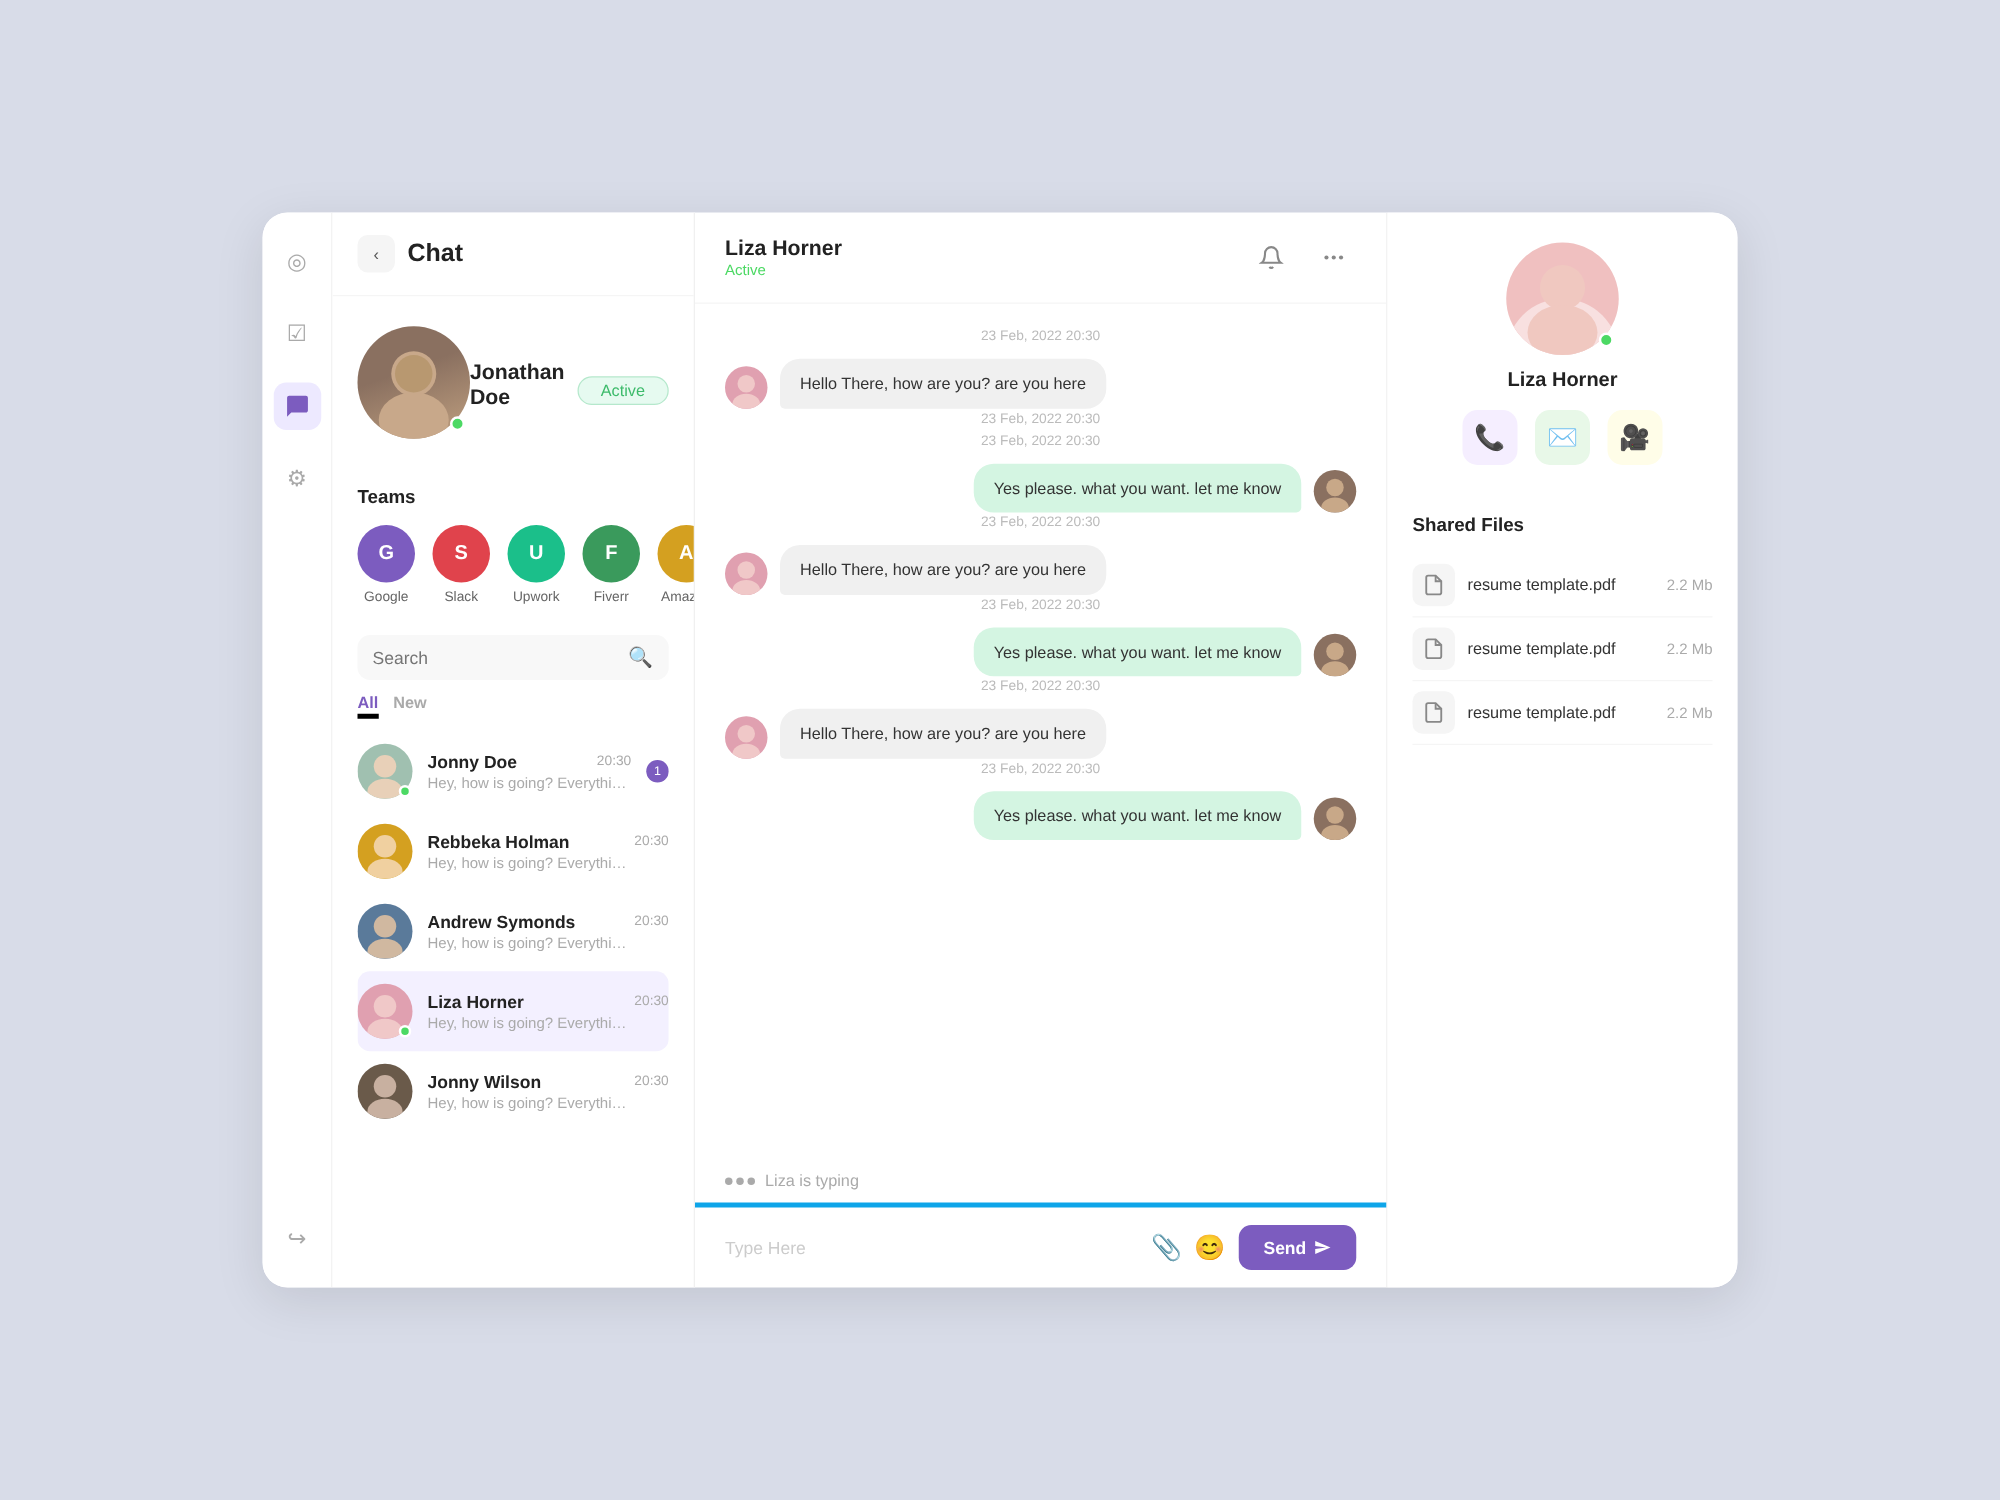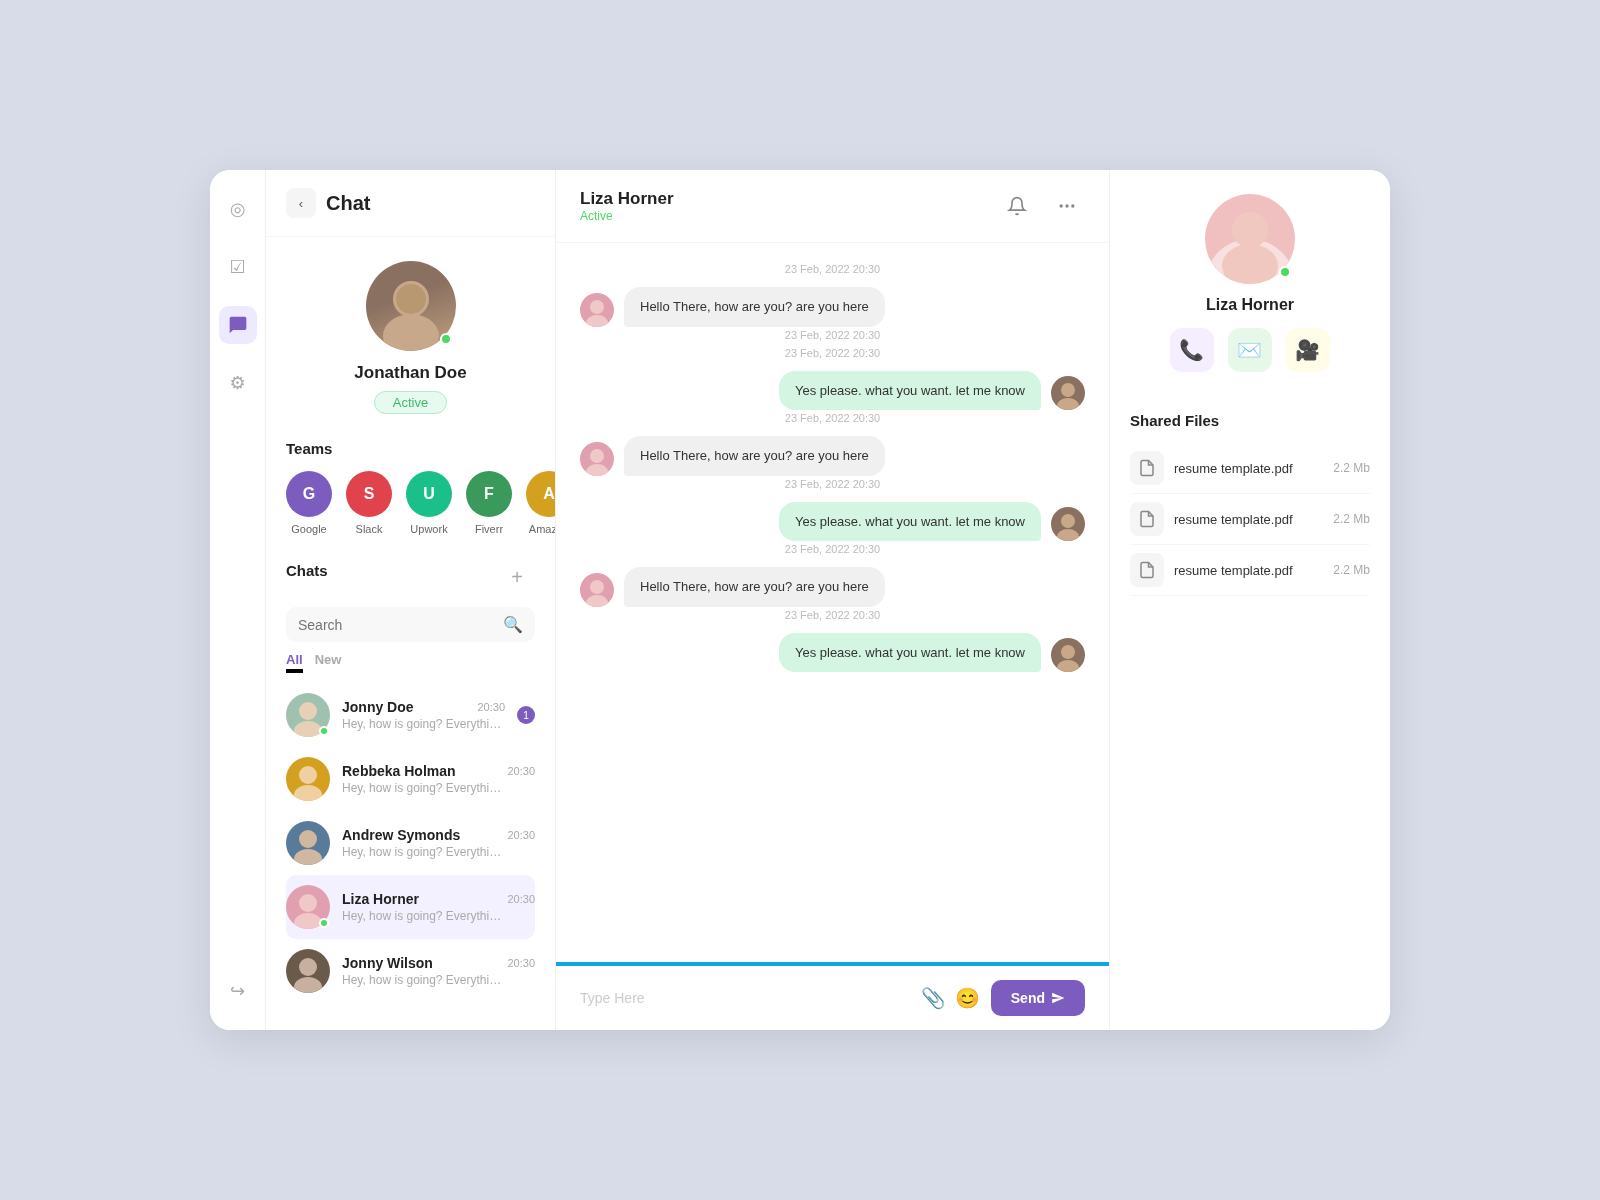--- a/index.html
+++ b/index.html
@@ -81,21 +81,21 @@
     }
     .panel-title {
       font-size: 20px;
       font-weight: 700;
       color: #222;
     }
 
     
     .profile-section {
       display: flex;
-      flex-direction: column;
+      flex-direction: row;
       align-items: center;
       padding: 24px 20px 16px;
     }
     .profile-avatar-wrap {
       position: relative;
       margin-bottom: 12px;
     }
     .profile-avatar {
       width: 90px;
       height: 90px;
@@ -613,24 +613,20 @@
           <span class="team-label">Fiverr</span>
         </div>
         <div class="team-item">
           <div class="team-avatar" style="background:#d4a020">A</div>
           <span class="team-label">Amazon</span>
         </div>
       </div>
     </div>
 
     <div class="chats-section">
-      <div class="chats-header">
-        <span class="section-title">Chats</span>
-        <div class="icon-btn" style="font-size:20px; color:#aaa;">+</div>
-      </div>
       <div class="search-bar">
         <input type="text" placeholder="Search" style="">
         <span class="search-icon-el">🔍</span>
       </div>
       <div class="filter-tabs">
         <span class="filter-tab active-tab">All</span>
         <span class="filter-tab inactive-tab">New</span>
       </div>
       <div class="chat-list">
 
@@ -832,20 +828,28 @@
                 <circle cx="17" cy="14" r="7" fill="#c8a888"></circle>
                 <ellipse cx="17" cy="30" rx="11" ry="8" fill="#c8a888"></ellipse>
               </svg>
           </div>
           <div class="msg-bubble sent">Yes please. what you want. let me know</div>
         </div>
       </div>
 
     </div>
 
+    <div class="typing-indicator">
+      <div class="typing-dots">
+        <span></span>
+        <span></span>
+        <span></span>
+      </div>
+      <span>Liza is typing</span>
+    </div>
 
     <div class="message-input-area">
       <input type="text" placeholder="Type Here" style="">
       <span class="input-icon-btn">📎</span>
       <span class="input-icon-btn">😊</span>
       <button class="send-btn">
         <span>Send</span>
         <svg width="14" height="14" viewBox="0 0 24 24" fill="white">
             <path d="M2 21L23 12 2 3v7l15 2-15 2z"></path>
           </svg>

